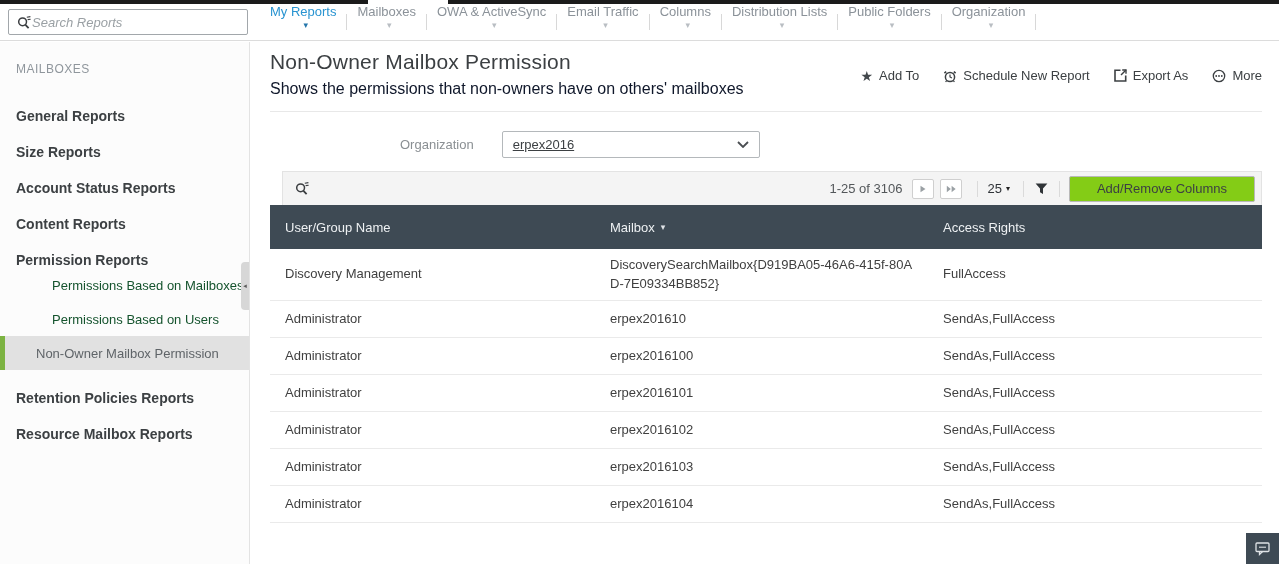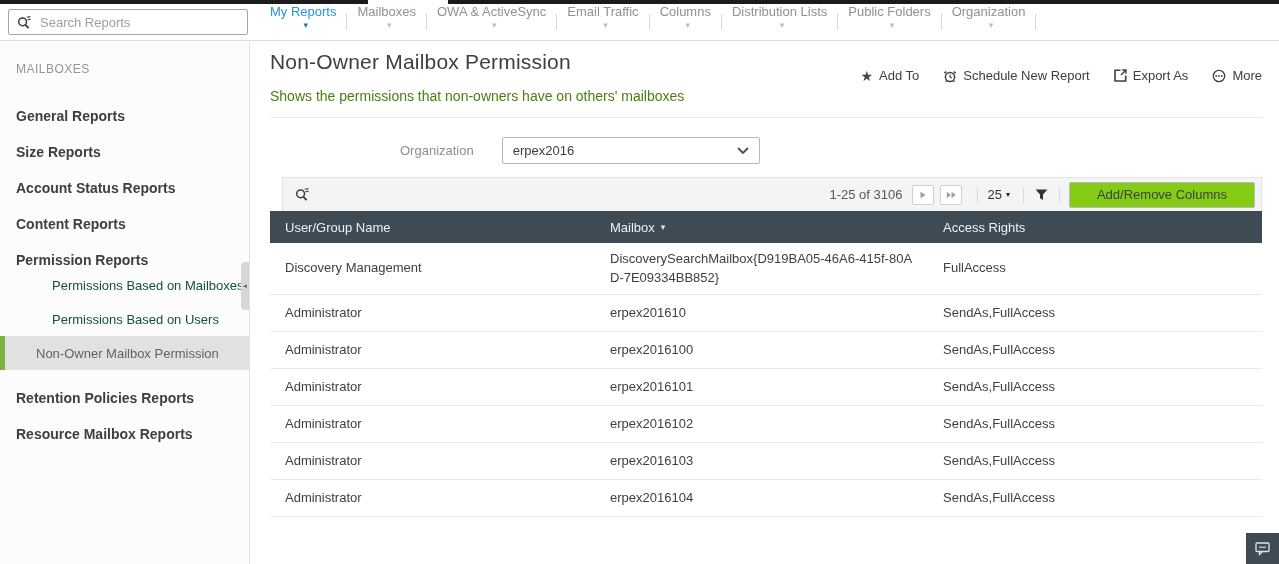--- a/index.html
+++ b/index.html
@@ -22,21 +22,21 @@
   }
   .search-box {
     margin-left: 8px; width: 240px; height: 26px;
     border: 1px solid #a2a7ab; background: #fff; border-radius: 2px;
     display: flex; align-items: center; padding: 0 8px; flex: none;
   }
   .search-box svg { flex: none; }
   .search-box input {
     border: none; outline: none; background: transparent;
     font-family: "Liberation Sans", sans-serif;
-    font-size: 13px; color: #4d7c0f; margin-left: 8px; width: 190px;
+    font-size: 13px; color: #4d7c0f; width: 190px; font-style: italic;
   }
   .search-box input::placeholder { color: #9aa0a4; }
   nav { display: flex; align-items: center; margin-left: 12px; height: 100%; }
   .nav-item {
     display: flex; align-items: center; padding: 0 10px;
     font-size: 13px; color: #8b9299; white-space: nowrap; cursor: pointer; height: 100%; flex-direction: column;
   }
   .nav-item .chev { font-size: 9px; color: #b9bec3; margin-left: 5px; margin-top: 1px; }
   .nav-item.active { color: #2994d1; }
   .nav-item.active .chev { color: #2576ab; }
@@ -65,36 +65,36 @@
     position: absolute; right: 0px; top: 220px; width: 8px; height: 48px;
     background: #d7d7d7; border-radius: 4px 0 0 4px;
     display: flex; align-items: center; justify-content: center;
     font-size: 7px; color: #5a5a5a; cursor: pointer;
   }
 
   
   main { position: absolute; top: 42px; left: 251px; width: 1028px; height: 522px; background: #fff; padding: 8px 17px 0 19px; }
   .title-row { display: flex; justify-content: space-between; align-items: flex-start; }
   h1 { font-size: 21px; font-weight: normal; color: #3b3f42; letter-spacing: 0.2px; }
-  .subtitle { font-size: 14px; color: #4d7c0f; margin-top: 14px; }
+  .subtitle { font-size: 16px; color: #0f172a; margin-top: 6px; }
   .actions { display: flex; align-items: center; margin-top: 18px; }
   .action-btn {
     display: flex; align-items: center; margin-left: 24px; cursor: pointer;
     font-size: 13px; color: #3c4043; white-space: nowrap;
   }
   .action-btn .a-icon { margin-right: 6px; display: flex; align-items: center; }
   .star-glyph { font-size: 14px; color: #43484c; line-height: 1; }
   .main-divider { border: none; border-top: 1px solid #e8e8e8; margin-top: 13px; }
 
   .org-row { display: flex; align-items: center; margin-top: 19px; }
   .org-label { margin-left: 130px; font-size: 13px; color: #8a8f93; }
   .org-select {
     margin-left: 28px; width: 258px; height: 27px; border: 1px solid #b4b8bb; background: #fff;
     display: flex; align-items: center; justify-content: space-between;
-    padding: 0 10px; font-size: 13px; color: #3c4043; cursor: pointer; border-radius: 2px;
+    padding: 0 10px; font-size: 13px; color: #3c4043; cursor: pointer; border-radius: 2px; text-decoration: underline;
   }
 
   .gen-row { margin-top: 40px; font-size: 13px; }
   .gen-label { font-weight: bold; color: #3b3f42; }
   .gen-value { color: #a3a7aa; margin-left: 3px; }
 
   
   .table-wrap { margin-top: 13px; width: 992px; }
   .toolbar {
     height: 34px; background: #f4f4f4; border: 1px solid #e3e3e3; border-bottom: none;
@@ -110,21 +110,21 @@
   .page-size { display: flex; align-items: center; font-size: 13px; color: #2f3337; cursor: pointer; }
   .page-size .chev { font-size: 8px; margin-left: 4px; color: #222; }
   .filter-btn { display: flex; align-items: center; cursor: pointer; padding: 0 2px; }
   .cols-btn {
     height: 26px; background: #84cc16; border: 1px solid #b9b9b9; border-radius: 2px;
     font-size: 13px; color: #3c4043; padding: 0 27px; display: flex; align-items: center;
     cursor: pointer; white-space: nowrap;
   }
   .thead {
     display: grid; grid-template-columns: 325px 333px 1fr;
-    background: #3e4a54; color: #eef1f3; font-size: 13px; height: 32px; align-items: center;
+    background: #3e4a54; color: #eef1f3; font-size: 13px; height: 44px; align-items: center;
   }
   .thead .th { padding-left: 15px; cursor: pointer; display: flex; align-items: center; }
   .thead .sort-chev { font-size: 9px; margin-left: 6px; color: #dfe3e6; }
   .trow {
     display: grid; grid-template-columns: 325px 333px 1fr;
     border-bottom: 1px solid #eaeaea; font-size: 13px; color: #404040;
     min-height: 37px; align-items: center; background: #fff;
   }
   .trow.tall { min-height: 52px; }
   .trow .td { padding: 4px 10px 4px 15px; line-height: 1.45; }

